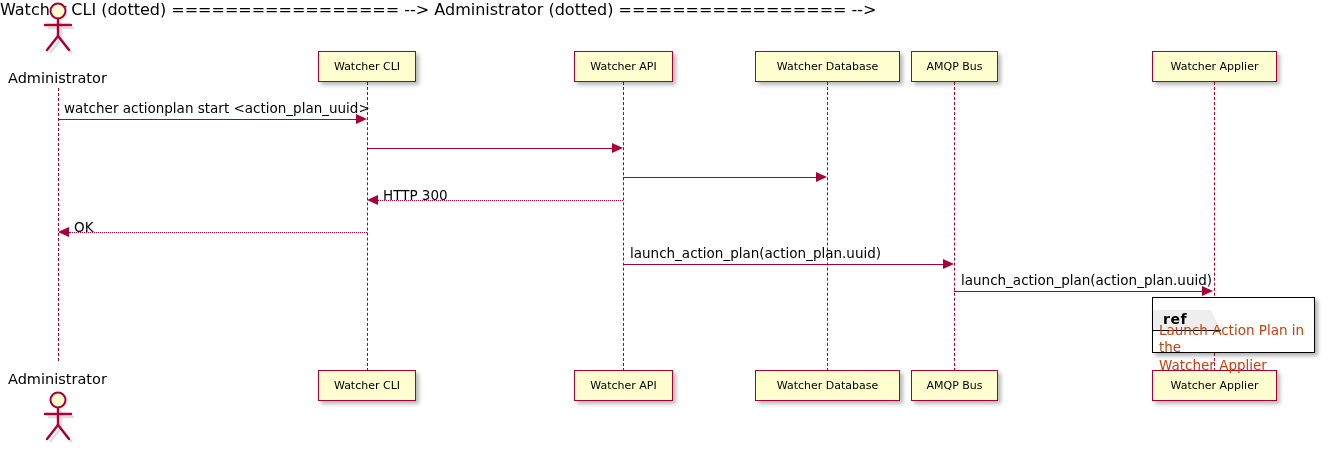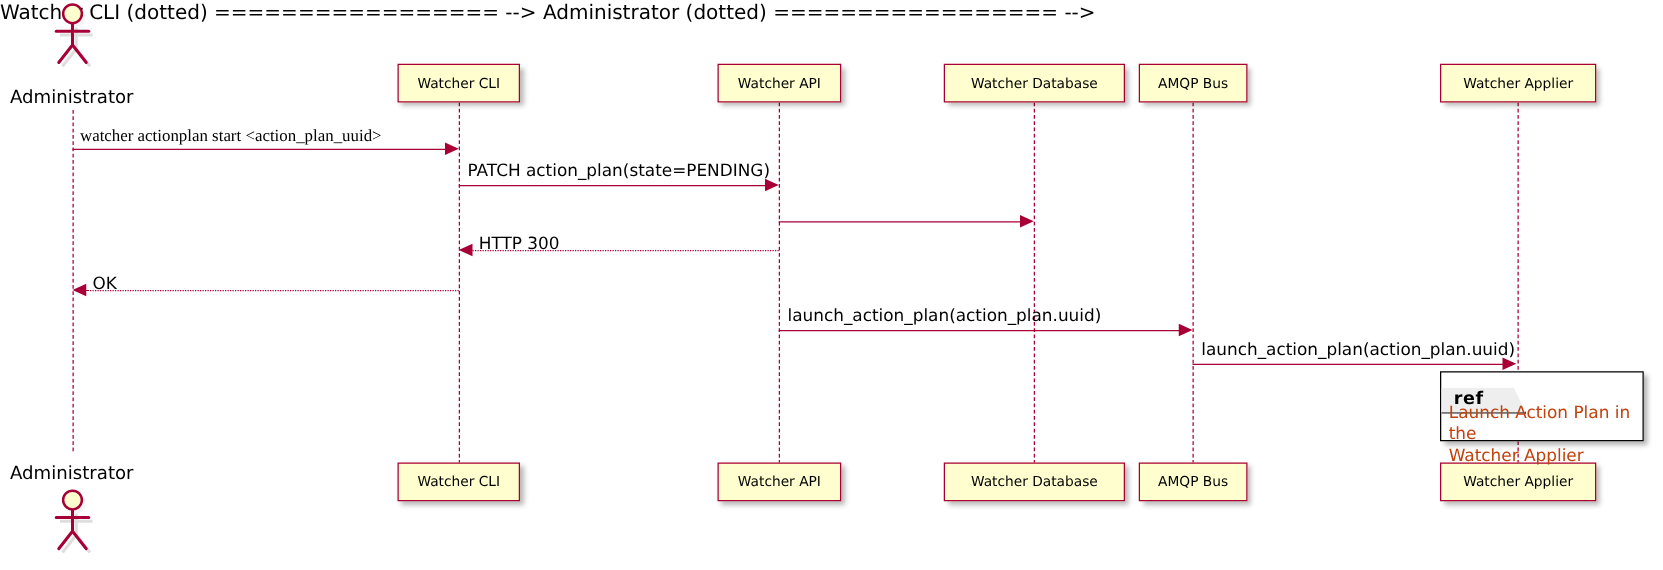--- a/index.html
+++ b/index.html
@@ -171,26 +171,25 @@
     <span>Watcher Database</span>
   </div>
   <div class="pbox" style="left:911px;top:370px;width:87px;height:31px;">
     <span>AMQP Bus</span>
   </div>
   <div class="pbox" style="left:1152px;top:370px;width:125px;height:31px;">
     <span>Watcher Applier</span>
   </div>
 
   
-  <div class="msg-label" style="left:64px;top:102px;font-family:Liberation Serif, serif;">watcher actionplan start &lt;action_plan_uuid&gt;</div>
+  <div class="msg-label" style="left:64px;top:102px;">watcher actionplan start &lt;action_plan_uuid&gt;</div>
   <div class="msg-line" style="left:58px;top:119px;width:300px;"></div>
   <div class="arrowhead right" style="left:356px;top:114px;"></div>
 
   
-  <div class="msg-label" style="left:374px;top:131px;">PATCH action_plan(state=PENDING)</div>
   <div class="msg-line" style="left:367px;top:148px;width:247px;"></div>
   <div class="arrowhead right" style="left:612px;top:143px;"></div>
 
   
   <div class="msg-line" style="left:623px;top:177px;width:194px;"></div>
   <div class="arrowhead right" style="left:816px;top:172px;"></div>
 
    Watcher CLI (dotted) ================= --&gt;
   <div class="msg-label" style="left:383px;top:189px;">HTTP 300</div>
   <div class="msg-line dotted" style="left:378px;top:200px;width:245px;"></div>

